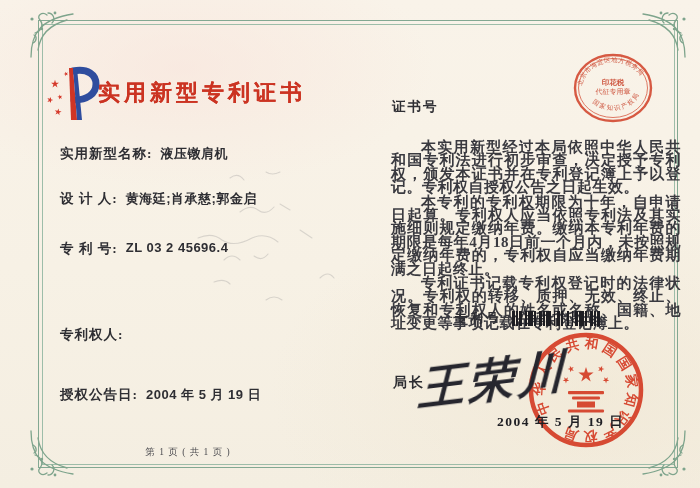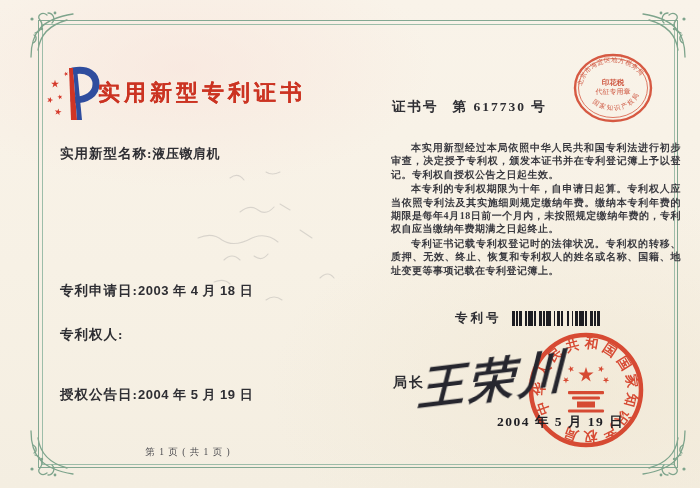--- a/index.html
+++ b/index.html
@@ -30,36 +30,36 @@
   .corner.bl{ left:-14px; bottom:-14px; transform:scaleY(-1); }
 
   
   .logo{ position:absolute; left:46px; top:62px; width:56px; height:62px; }
   .page-title{
     position:absolute; left:98px; top:78px;
     font-size:22px; font-weight:bold; color:#cb3322;
     letter-spacing:4px; text-shadow:0 0 .5px #cb3322;
   }
   .cert-number{
-    position:absolute; left:392px; top:98px; display:flex; gap:14px;
+    position:absolute; left:392px; top:98px; display:flex; gap:38px;
     font-size:13.5px; font-weight:bold; color:#2e2e33; letter-spacing:2px;
   }
 
   
   .field{
-    position:absolute; left:60px; display:flex; 
+    position:absolute; left:60px; display:flex; gap:8px;
     font-size:13.5px; font-weight:bold; color:#2e2e33; white-space:nowrap;
   }
   .field .lbl{ letter-spacing:1px; }
   .field .val{ font-family:"Liberation Sans","DejaVu Sans",sans-serif; font-size:13px; letter-spacing:.5px; }
 
   
   .legal{
     position:absolute; left:391px; top:141px; width:290px;
-    font-size:10px; line-height:13.4px; color:#3a3a40;
+    font-size:15px; line-height:13.4px; color:#3a3a40;
     text-align:justify; letter-spacing:.5px; font-weight:600;
   }
   .legal p{ text-indent:2em; margin-bottom:1px; }
 
   
   .barcode-row{ position:absolute; left:455px; top:310px; display:flex; align-items:center; gap:10px; }
   .barcode-label{ font-size:12.5px; font-weight:bold; color:#2e2e33; letter-spacing:3px;font-family:Liberation Mono, monospace; }
   .barcode{ position:relative; width:96px; height:15px; }
 
   
@@ -141,21 +141,20 @@
     </g>
     <path d="M27,9 C42,6 50,13 50,22 C50,32 41,38 28,38" fill="none" stroke="#2f4d9e" stroke-width="7" stroke-linecap="round"></path>
     <polygon points="23,6 27,6 31,58 25,58" fill="#cf3526"></polygon>
     <polygon points="27,6 31,6 36,58 31,58" fill="#2f4d9e"></polygon>
   </svg>
 
   <div class="page-title">实用新型专利证书</div>
 
   <div class="cert-number">
     <span>证书号</span>
-    <span>第 617730 号</span>
   </div>
 
   <svg class="oval-seal" viewBox="0 0 100 80">
     <defs>
       <path id="ovalTop" d="M19,40 a31,26 0 0 1 62,0" fill="none"></path>
       <path id="ovalBottom" d="M23,40 a27,22 0 0 0 54,0" fill="none"></path>
     </defs>
     <ellipse cx="50" cy="40" rx="38" ry="33" fill="none" stroke="#d8472f" stroke-width="2.4"></ellipse>
     <ellipse cx="50" cy="40" rx="34.5" ry="29.5" fill="none" stroke="#d8472f" stroke-width="0.8"></ellipse>
     <text font-size="6.4" fill="#cf4730" letter-spacing="0.4">
@@ -165,23 +164,27 @@
     <text x="50" y="46" font-size="7" fill="#cf4730" text-anchor="middle">代征专用章</text>
     <text font-size="6.4" fill="#cf4730" letter-spacing="1.5">
       <textPath href="#ovalBottom" startOffset="16">国家知识产权局</textPath>
     </text>
   </svg>
 
   <div class="field" style="top:145px">
     <span class="lbl">实用新型名称:</span>
     <span class="val">液压镦肩机</span>
   </div>
-  <div class="field" style="top:282px">
-    <span class="lbl">专利申请日:</span>
-    <span class="val">2003 年 4 月 18 日</span>
+  <div class="field" style="top:190px">
+    <span class="lbl">设 计 人:</span>
+    <span class="val">黄海廷;肖承慈;郭金启</span>
+  </div>
+  <div class="field" style="top:240px">
+    <span class="lbl">专 利 号:</span>
+    <span class="val">ZL 03 2 45696.4</span>
   </div>
   <div class="field" style="top:326px">
     <span class="lbl">专利权人:</span>
   </div>
   <div class="field" style="top:386px">
     <span class="lbl">授权公告日:</span>
     <span class="val">2004 年 5 月 19 日</span>
   </div>
 
   <div class="legal">

